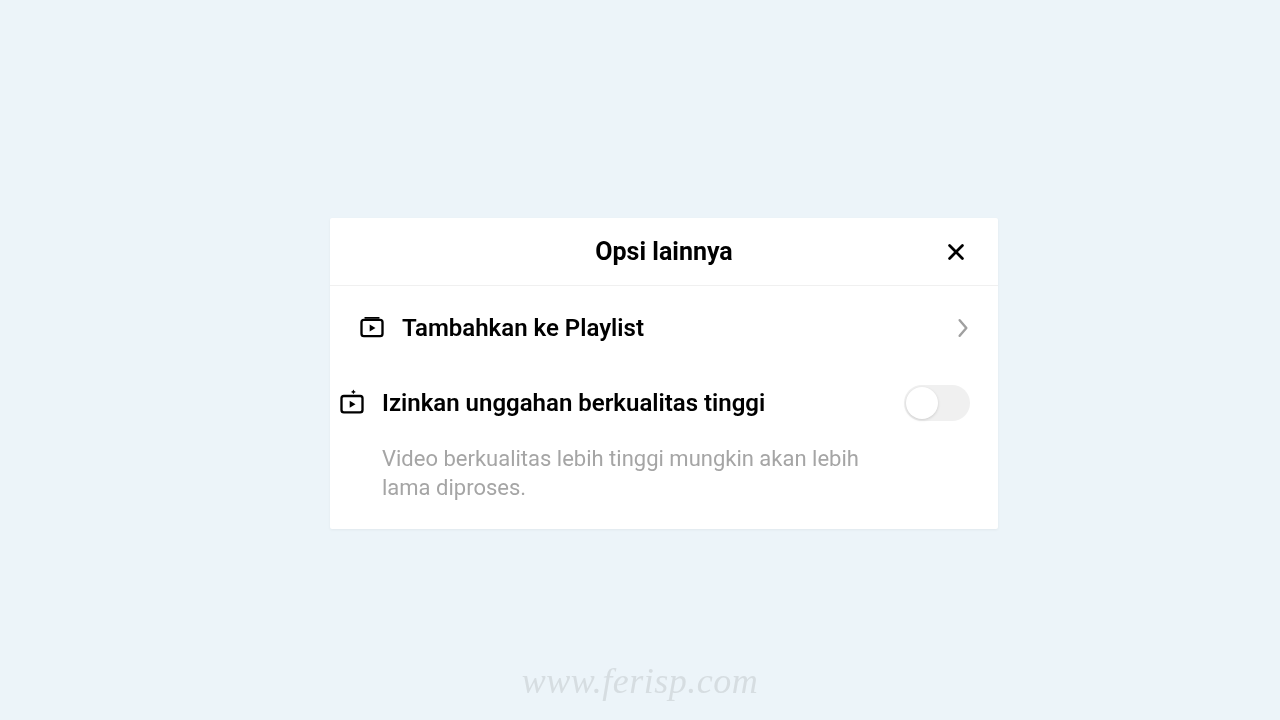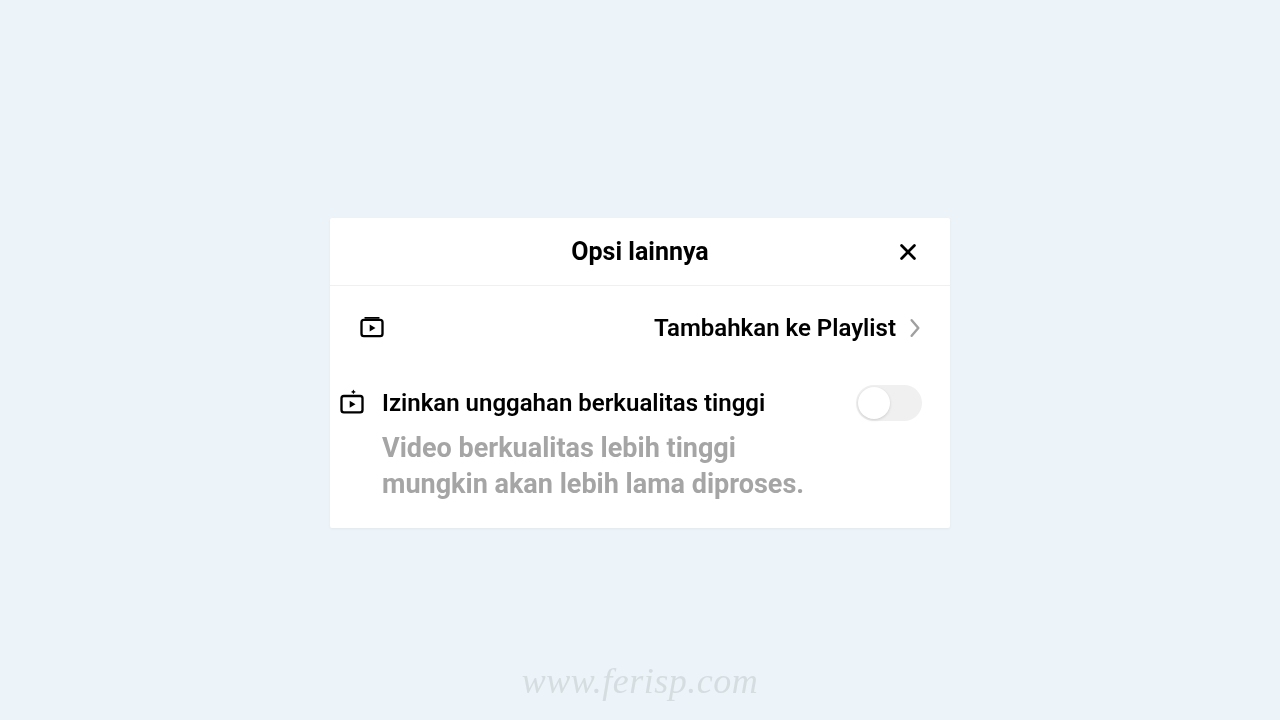--- a/index.html
+++ b/index.html
@@ -8,21 +8,21 @@
       height: 720px;
       background: #ecf4f9;
       font-family: -apple-system, BlinkMacSystemFont, 'Segoe UI', Roboto, sans-serif;
       position: relative;
       overflow: hidden;
     }
     .modal {
       position: absolute;
       left: 330px;
       top: 218px;
-      width: 620px;
+      width: 668px;
       background: #fff;
       border-radius: 2px;
       box-shadow: 0 1px 3px rgba(0,0,0,0.05);
     }
     .modal-header {
       position: relative;
       height: 68px;
       display: flex;
       align-items: center;
       justify-content: center;
@@ -43,21 +43,21 @@
       cursor: pointer;
       display: flex;
       align-items: center;
       justify-content: center;
     }
     .row {
       display: flex;
       align-items: flex-start;
       padding: 22px 28px 0 28px;
     }
-    .row.first { padding-top: 28px; padding-bottom: 28px; align-items: center; text-align: right; }
+    .row.first { padding-top: 28px; padding-bottom: 28px; align-items: center; }
     .row.second { padding-top: 18px; padding-bottom: 26px; padding-left: 8px; }
     .row-icon {
       width: 28px;
       height: 28px;
       flex-shrink: 0;
       display: flex;
       align-items: center;
       justify-content: center;
     }
     .row-content {
@@ -65,25 +65,25 @@
       margin-left: 16px;
       min-width: 0;
     }
     .row-label {
       font-size: 24px;
       font-weight: 600;
       color: #000;
       line-height: 1.2;
     }
     .row-desc {
-      font-size: 27px;
-      font-weight: 700;
+      font-size: 22px;
+      font-weight: 400;
       color: #a5a5a5;
       line-height: 1.35;
-      margin-top: 12px;
+      margin-top: 26px;
       max-width: 500px;
     }
     .row-action {
       flex-shrink: 0;
       margin-left: 12px;
       display: flex;
       align-items: center;
       height: 28px;
     }
     .chevron {

